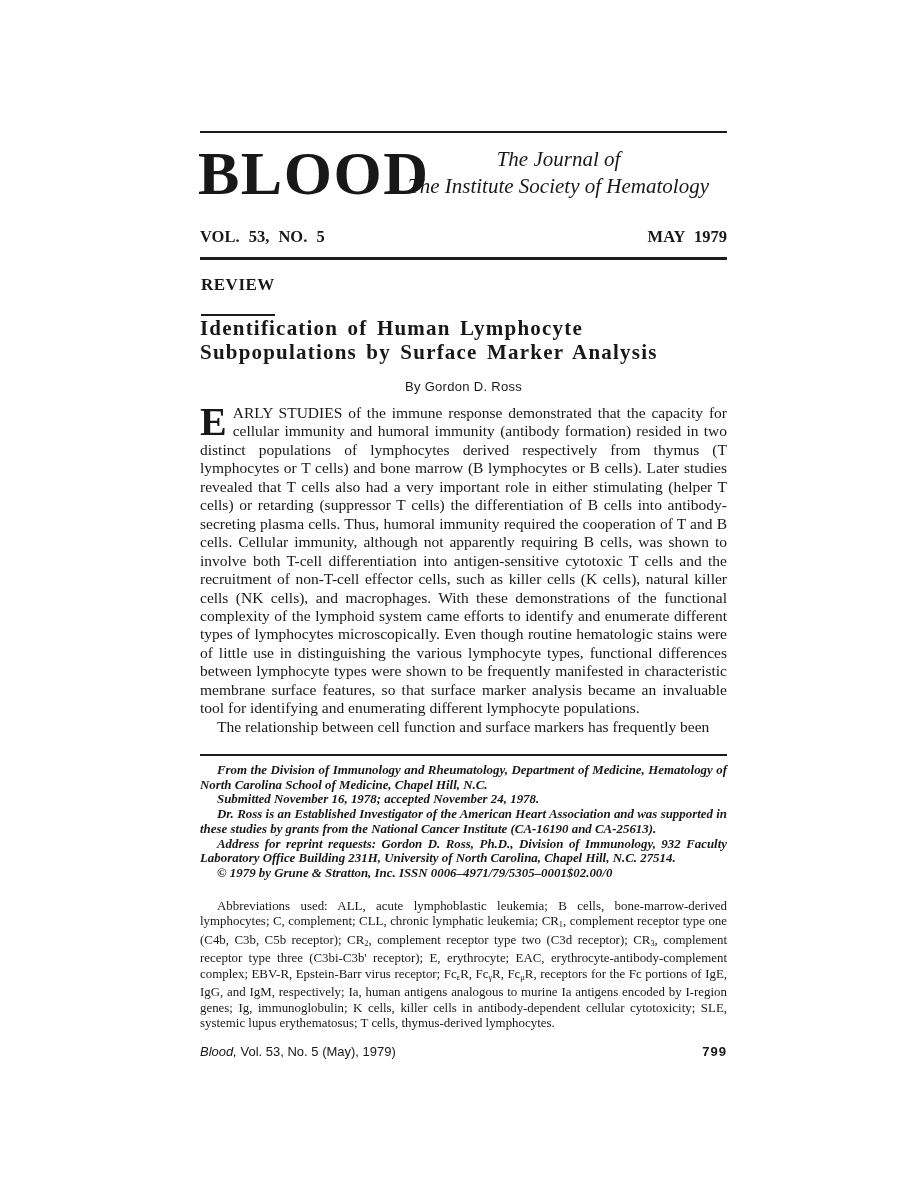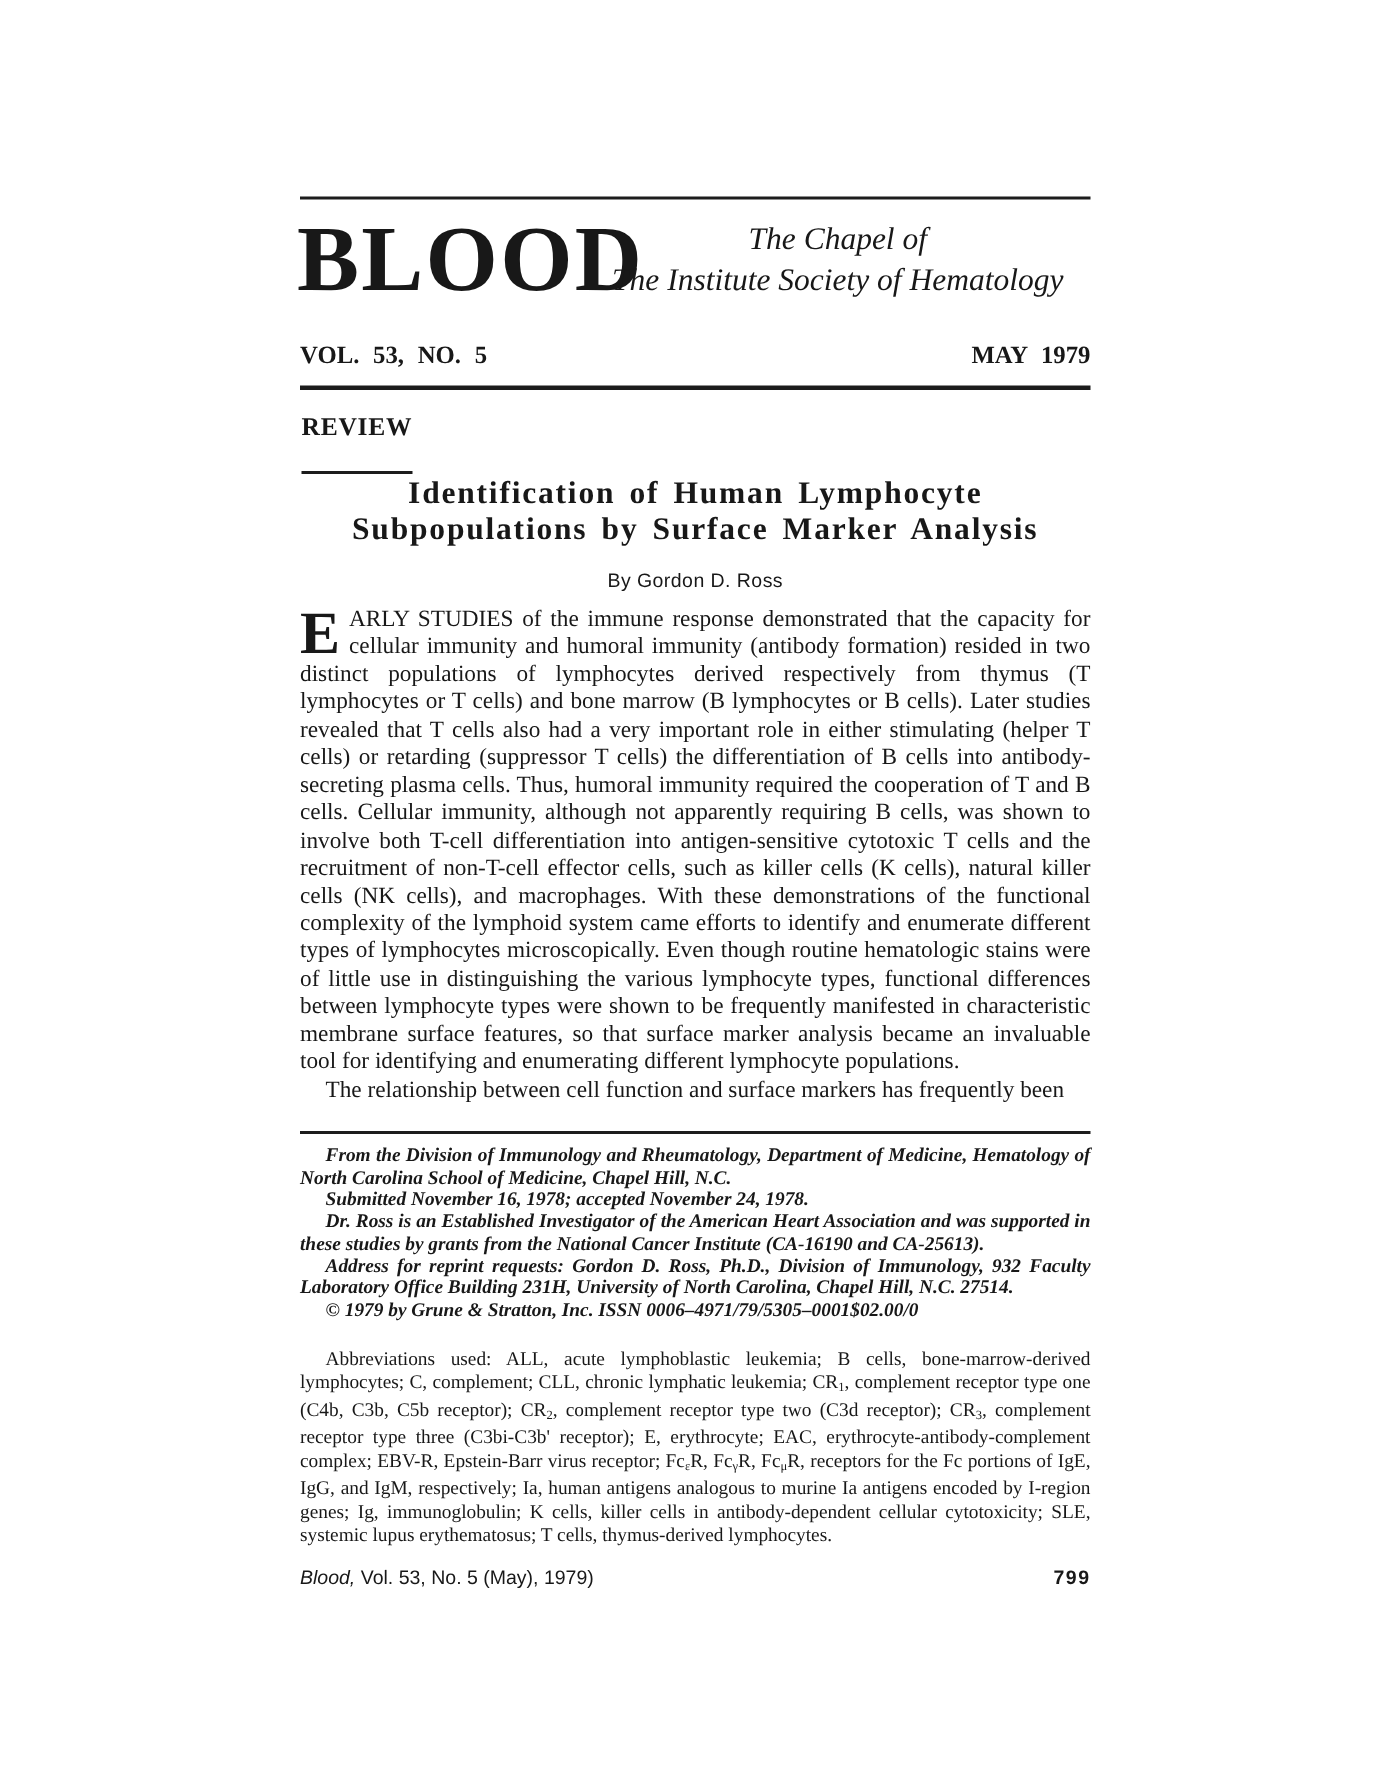--- a/index.html
+++ b/index.html
@@ -36,21 +36,20 @@
     word-spacing:5px;
   }
   .review {
     position:absolute; left:201px; top:275px;
     font-weight:700; font-size:17px; letter-spacing:0.5px;
     border-bottom:2.5px solid #1c1c1c; padding-bottom:19px;
     display:inline-block;
   }
   .title {
     position:absolute; left:200px; top:317px; width:527px; margin:0;
-    text-align:center;
     font-weight:700; font-size:21px; line-height:23.5px;
     letter-spacing:1.2px; word-spacing:3px;
   }
   .byline {
     position:absolute; left:200px; top:379px; width:527px;
     text-align:center;
     font-family:"Liberation Sans", sans-serif;
     font-size:13px; letter-spacing:0.3px;
   }
   .body-text {
@@ -93,21 +92,21 @@
 </head>
 <body>
 
 <div class="page">
 
   <div class="rule" id="rule-top"></div>
 
   <div class="logo">BLOOD</div>
 
   <div class="journal-sub">
-    <div>The Chapel of</div>
+    <div>The Journal of</div>
     <div>The Institute Society of Hematology</div>
   </div>
 
   <div class="vol-row">
     <span>VOL. 53, NO. 5</span>
     <span>MAY 1979</span>
   </div>
 
   <div class="rule" id="rule-mid"></div>
 

